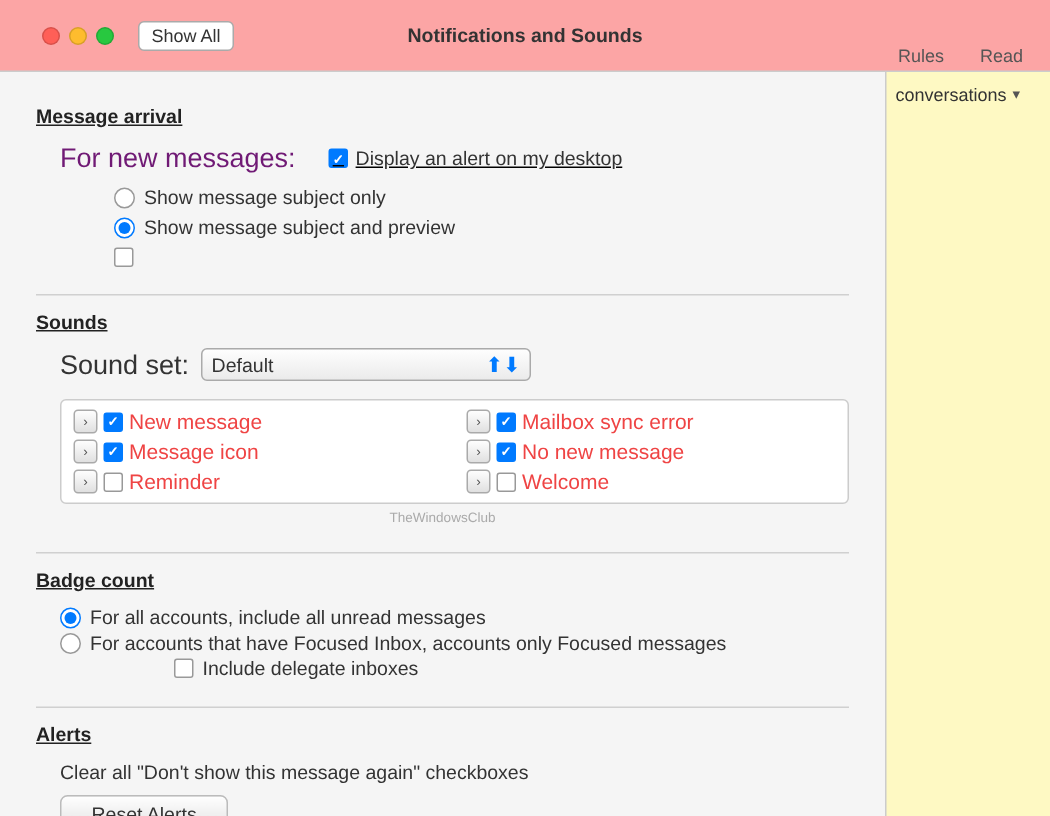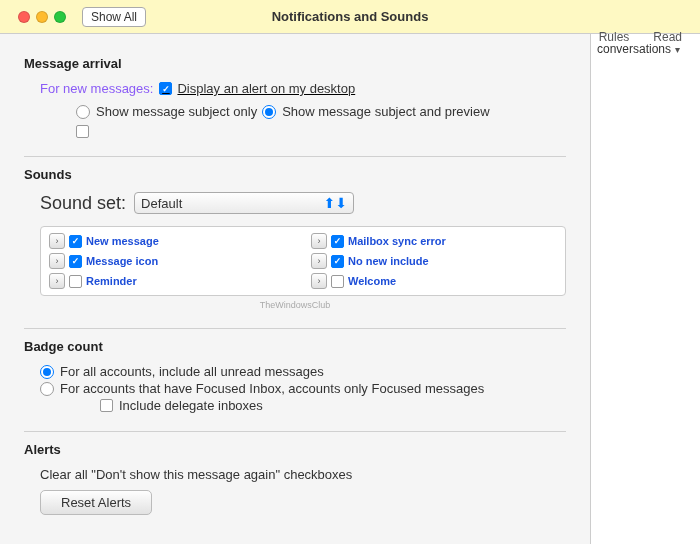--- a/index.html
+++ b/index.html
@@ -9,26 +9,26 @@
       background: #6b8fa8;
       width: 700px;
       height: 544px;
       overflow: hidden;
       display: flex;
       flex-direction: column;
     }
 
     
     .top-bar {
-      background: #fef9c3;
+      background: #fca5a5;
       border-bottom: 1px solid #ccc;
-      height: 34px;
-      display: flex;
-      align-items: center;
-      padding: 0 18px;
+      height: 48px;
+      display: flex;
+      align-items: center;
+      padding: 0 28px;
       position: relative;
     }
     .top-bar-title {
       position: absolute;
       left: 50%;
       transform: translateX(-50%);
       font-size: 13px;
       font-weight: 600;
       color: #333;
     }
@@ -86,21 +86,21 @@
     .settings-panel {
       background: #f5f5f5;
       width: 590px;
       height: 100%;
       overflow-y: auto;
       padding: 18px 24px;
     }
 
     
     .right-sidebar {
-      background: #ffffff;
+      background: #fef9c3;
       flex: 1;
       border-left: 1px solid #ccc;
       display: flex;
       flex-direction: column;
       padding: 8px 6px;
     }
     .sidebar-toolbar {
       display: flex;
       align-items: center;
       gap: 4px;
@@ -126,37 +126,38 @@
       color: #888;
     }
 
     
     .section-header {
       font-size: 13px;
       font-weight: 700;
       color: #222;
       margin-bottom: 10px;
       margin-top: 4px;
+      text-decoration: underline;
     }
 
     .section {
       margin-bottom: 18px;
     }
 
     
     .for-new-messages-row {
       display: flex;
       align-items: center;
       margin-left: 16px;
       margin-bottom: 8px;
     }
     .for-new-label {
-      font-size: 13px;
-      color: #8b5cf6;
-      margin-right: 6px;
+      font-size: 18px;
+      color: #701a75;
+      margin-right: 22px;
     }
     .checkbox-item {
       display: flex;
       align-items: center;
       gap: 5px;
       text-decoration: underline;
     }
     .checkbox {
       width: 13px;
       height: 13px;
@@ -184,21 +185,21 @@
     }
 
     .display-alert-label {
       font-size: 13px;
       color: #333;
     }
 
     .radio-options {
       margin-left: 52px;
       display: flex;
-      flex-direction: row;
+      flex-direction: column;
       gap: 5px;
       margin-bottom: 6px;
     }
     .radio-row {
       display: flex;
       align-items: center;
       gap: 6px;
     }
     .radio-btn {
       width: 14px;
@@ -290,23 +291,22 @@
       background: linear-gradient(to bottom, #fefefe, #e0e0e0);
       display: flex;
       align-items: center;
       justify-content: center;
       font-size: 9px;
       cursor: pointer;
       color: #555;
       flex-shrink: 0;
     }
     .sound-label {
-      font-size: 11px;
-      color: #1d4ed8;
-      font-weight: bold;
+      font-size: 14px;
+      color: #ef4444;
     }
 
     
     .badge-options {
       margin-left: 16px;
       display: flex;
       flex-direction: column;
       gap: 2px;
     }
     .badge-row {
@@ -421,21 +421,21 @@
         </div>
 
         <div class="sound-row">
           <div class="sound-arrow-btn">›</div>
           <div class="checkbox checked"></div>
           <span class="sound-label">Message icon</span>
         </div>
         <div class="sound-row">
           <div class="sound-arrow-btn">›</div>
           <div class="checkbox checked"></div>
-          <span class="sound-label">No new include</span>
+          <span class="sound-label">No new message</span>
         </div>
 
         <div class="sound-row">
           <div class="sound-arrow-btn">›</div>
           <div class="checkbox unchecked-white" style="border:1px solid #999;"></div>
           <span class="sound-label">Reminder</span>
         </div>
         <div class="sound-row">
           <div class="sound-arrow-btn">›</div>
           <div class="checkbox unchecked-white" style="border:1px solid #999;"></div>
@@ -452,21 +452,21 @@
       <div class="section-header">Badge count</div>
       <div class="badge-options">
         <div class="badge-row">
           <div class="radio-btn selected"></div>
           <span class="radio-label">For all accounts, include all unread messages</span>
         </div>
         <div class="badge-row">
           <div class="radio-btn"></div>
           <span class="radio-label">For accounts that have Focused Inbox, accounts only Focused messages</span>
         </div>
-        <div class="badge-row" style="margin-left: 20px; padding-left: 40px;">
+        <div class="badge-row" style="margin-left: 36px; padding-left: 40px;">
           <div class="checkbox unchecked-white" style="border:1px solid #999;"></div>
           <span class="radio-label">Include delegate inboxes</span>
         </div>
       </div>
     </div>
 
     <hr class="divider">
 
     <div class="section">
       <div class="section-header">Alerts</div>

